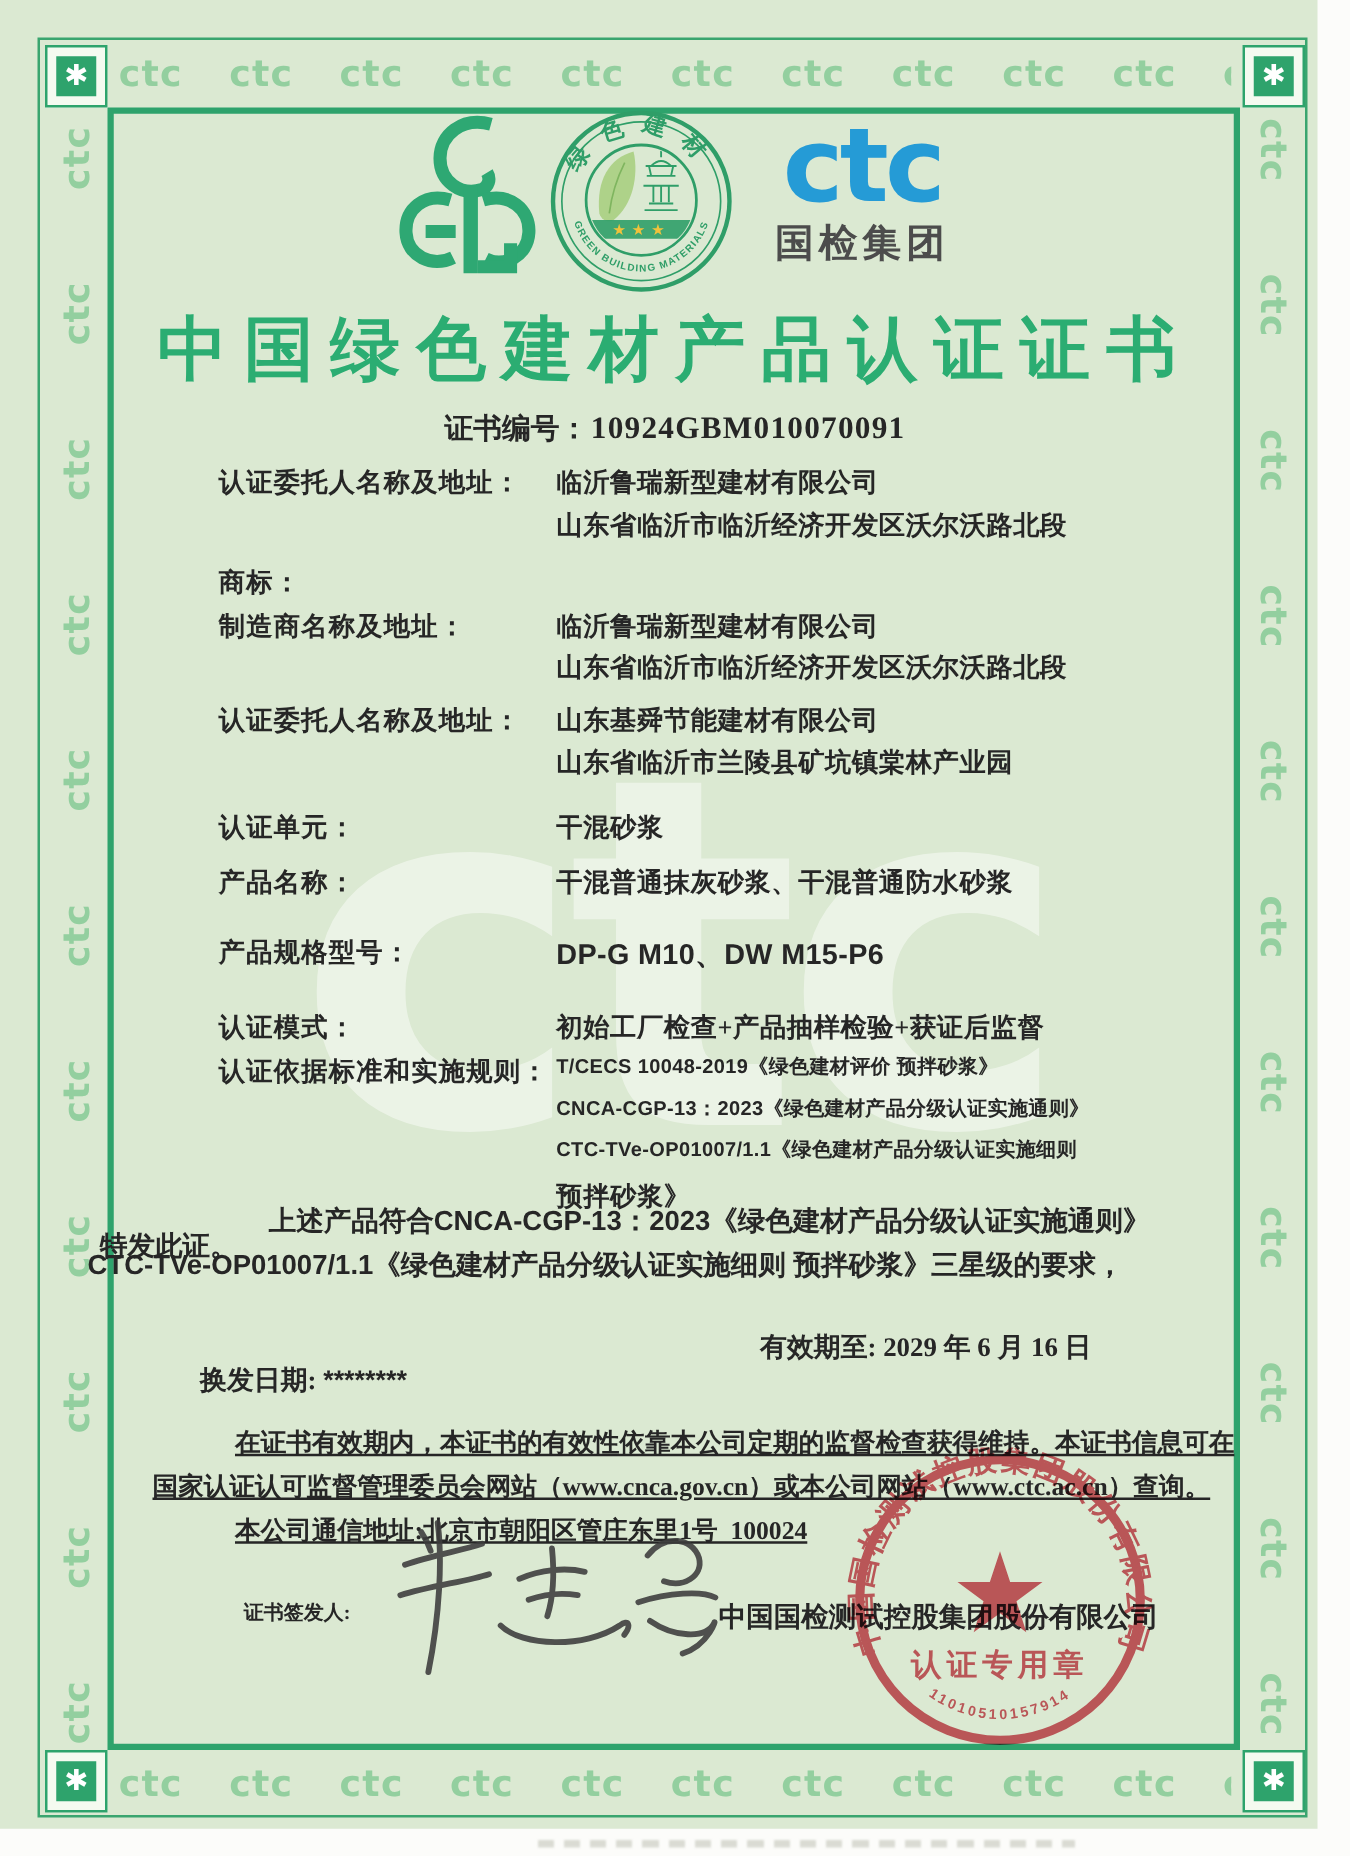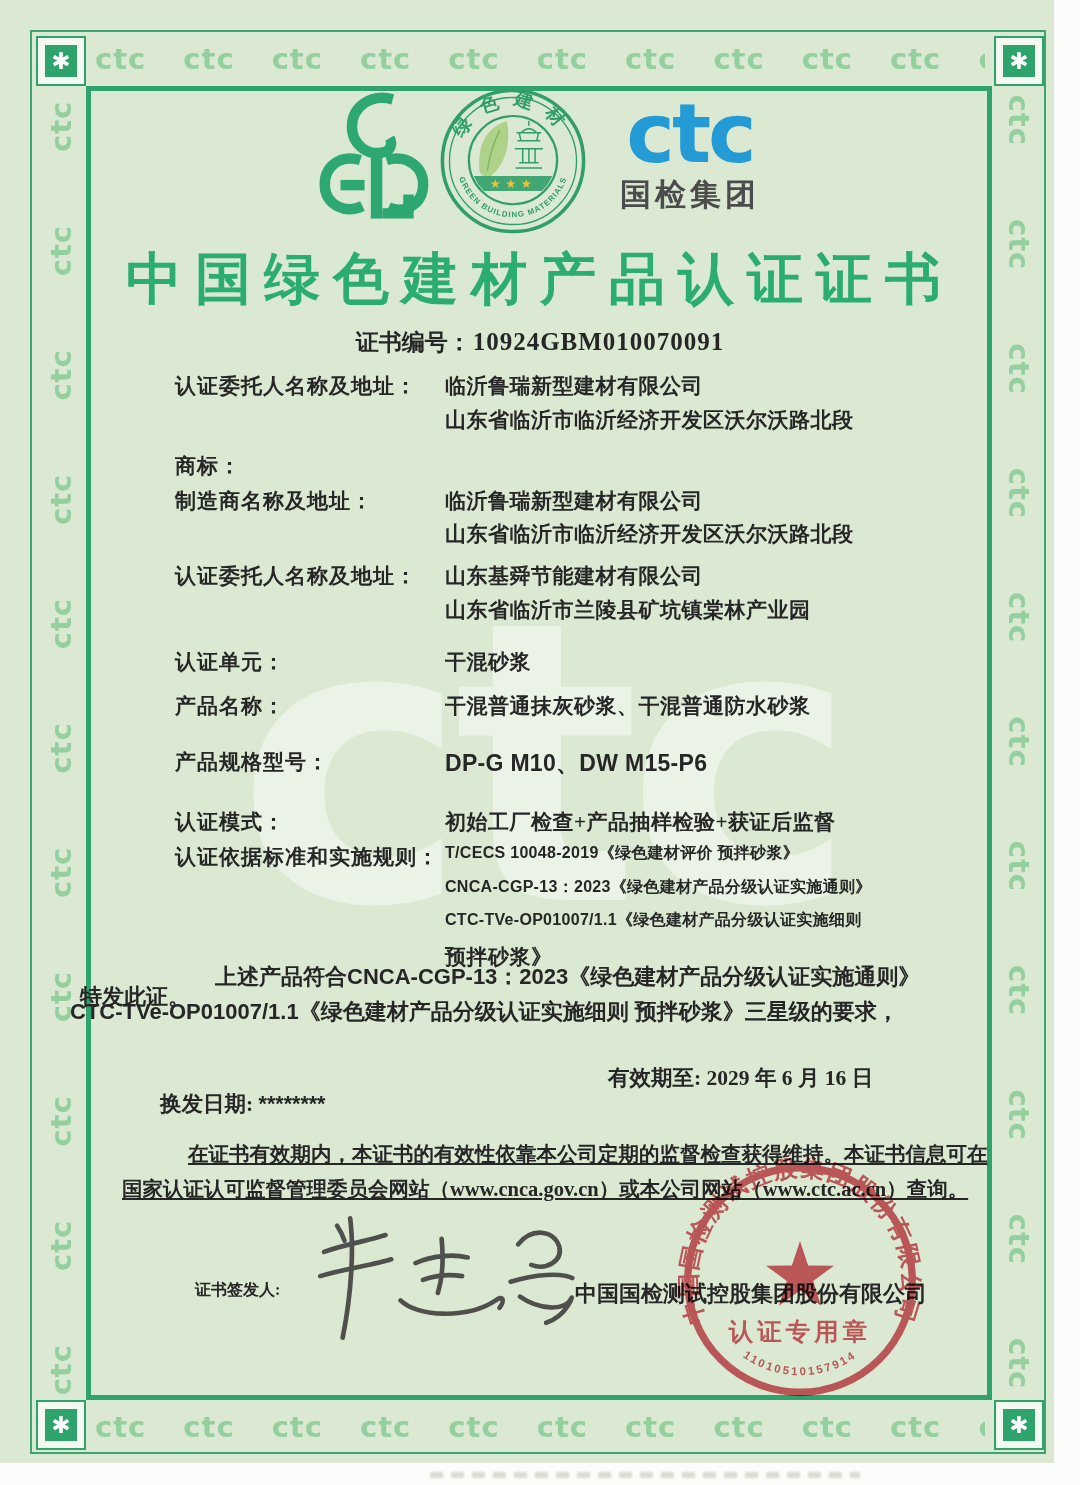--- a/index.html
+++ b/index.html
@@ -186,20 +186,21 @@
     <span>有效期至:</span>
     <span>2029 年 6 月 16 日</span>
   </div>
   <div class="t cjk dt" style="left:160px;top:1089px">
     <span>换发日期:</span>
     <span class="lat">********</span>
   </div>
 
   <div class="t cjk ft" style="left:188px;top:1140px">在证书有效期内，本证书的有效性依靠本公司定期的监督检查获得维持。本证书信息可在</div>
   <div class="t cjk ft" style="left:122px;top:1175px">国家认证认可监督管理委员会网站（www.cnca.gov.cn）或本公司网站（www.ctc.ac.cn）查询。</div>
+  <div class="t cjk ft pre" style="left:188px;top:1210px">本公司通信地址:北京市朝阳区管庄东里1号  100024</div>
 
   <div class="t cjk" style="left:195px;top:1280px;font-size:16px">证书签发人:</div>
   <svg class="signature" width="280" height="150" viewBox="0 0 300 160">
     <g stroke="#3c3c3c" stroke-width="5" fill="none" stroke-linecap="round" stroke-linejoin="round" opacity="0.88">
       <path d="M58 16 C62 46 60 94 50 144"></path>
       <path d="M30 52 C52 44 78 40 96 34"></path>
       <path d="M26 78 C52 70 84 66 102 60"></path>
       <path d="M44 24 C48 30 50 34 52 40"></path>
       <path d="M128 64 C146 56 168 54 184 58"></path>
       <path d="M156 38 C158 58 157 80 152 96"></path>

